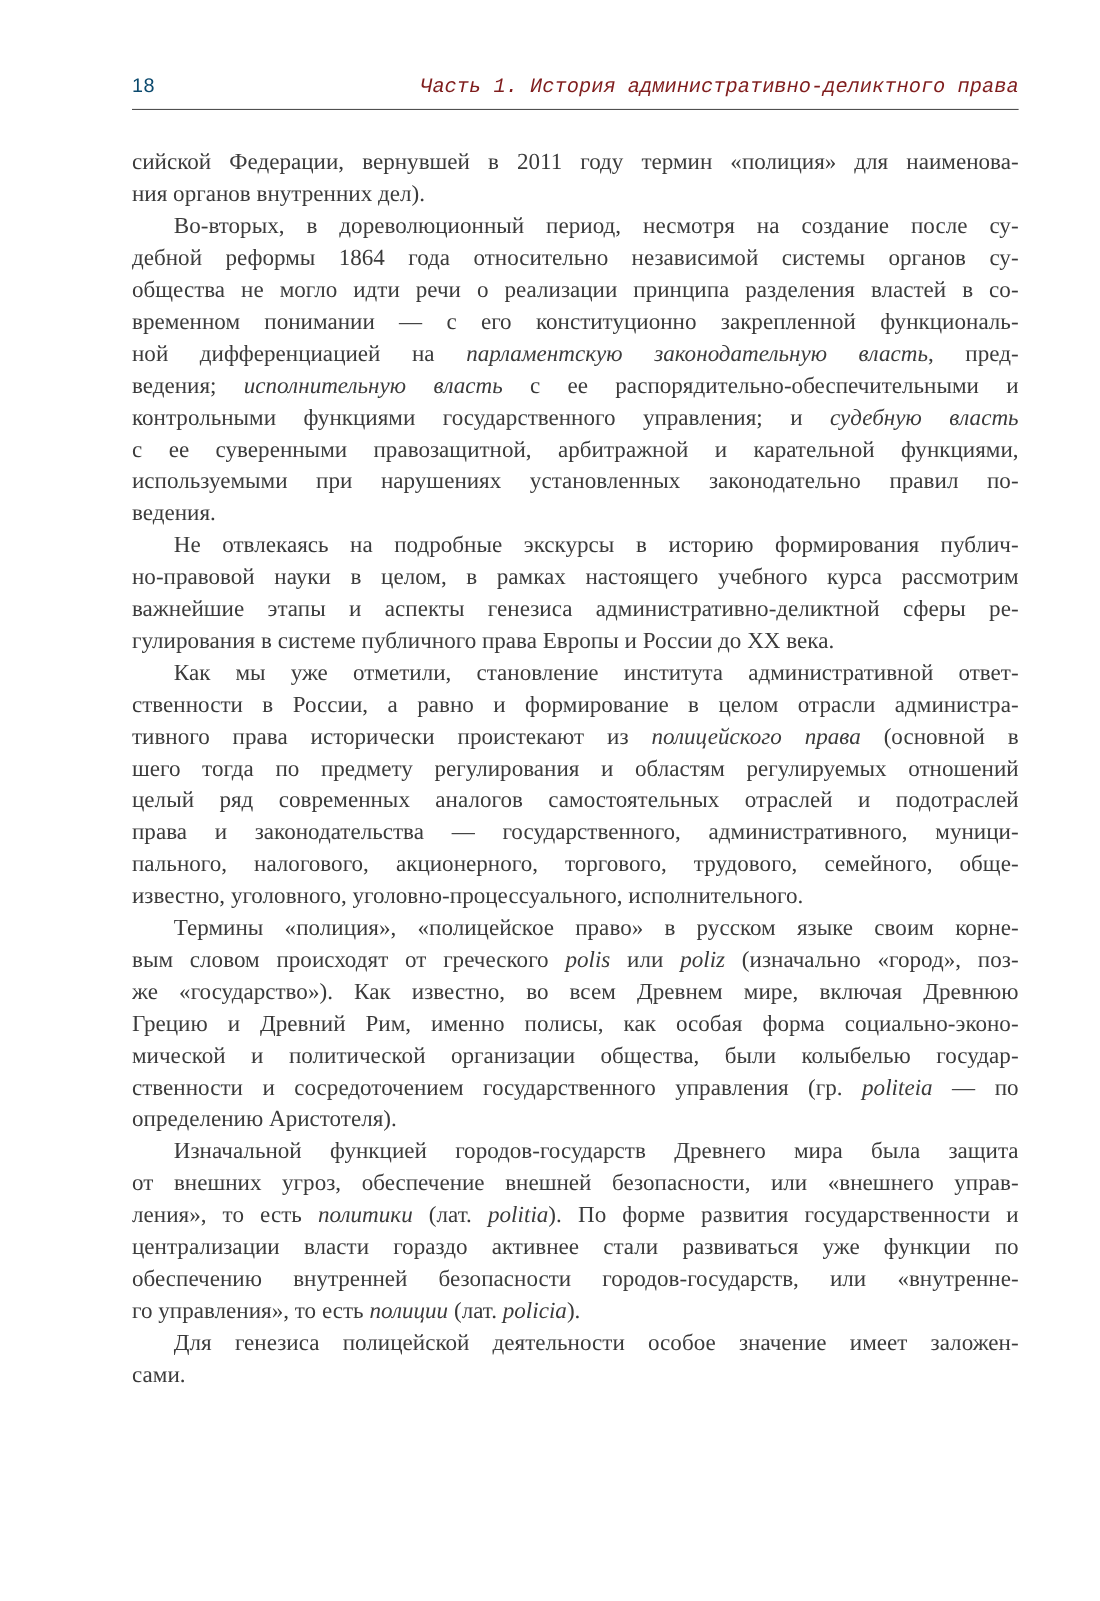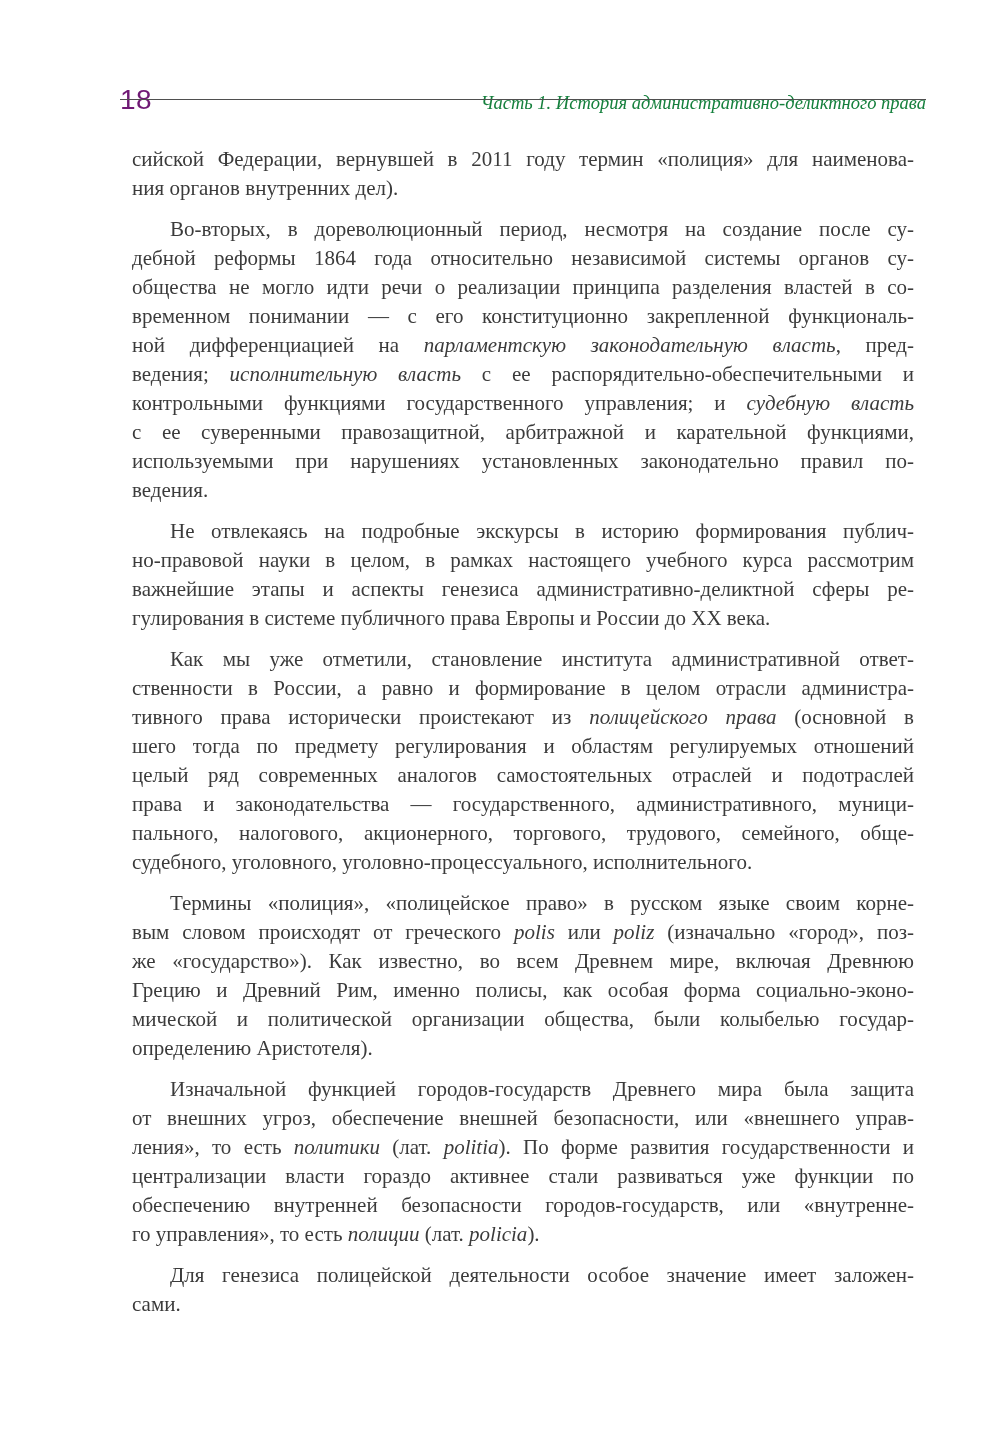--- a/index.html
+++ b/index.html
@@ -21,47 +21,46 @@
     position: absolute;
     left: 120px;
     width: 806px;
     top: 68px;
     display: flex;
     justify-content: space-between;
     align-items: baseline;
   }
   .pagenum {
     font-family: "Liberation Sans", sans-serif;
-    font-size: 28px;
-    color: #701a75;
+    font-size: 18px;
+    color: #0c4a6e;
     letter-spacing: 0.5px;
-    margin-top: 16px;
   }
   .runhead {
-    font-family: Liberation Serif, serif;
+    font-family: Liberation Mono, monospace;
     font-style: italic;
     font-size: 18.5px;
-    color: #15803d;
+    color: #7f1d1d;
   }
   .rule {
     position: absolute;
     left: 120px;
     width: 806px;
     top: 99px;
     border-top: 1.6px solid #4f4f4f;
   }
   .body-col {
     position: absolute;
     left: 120px;
     width: 806px;
     top: 133px;
     font-size: 21px;
     color: #3b3b3b;
   }
-  .para { margin: 12px; padding: 0; }
+  .para { margin: 0; padding: 0; }
   .line {
     height: 29px;
     line-height: 29px;
     overflow: hidden;
     text-align: justify;
     text-align-last: justify;
     white-space: normal;
   }
   .line.last { text-align-last: left; }
   .line.indent { padding-left: 38px; }
@@ -100,28 +99,29 @@
         <div class="line last"><span>гулирования в системе публичного права Европы и России до XX века.</span></div>
       </div>
       <div class="para">
         <div class="line indent"><span>Как мы уже отметили, становление института административной ответ-</span></div>
         <div class="line"><span>ственности в России, а равно и формирование в целом отрасли администра-</span></div>
         <div class="line"><span>тивного права исторически проистекают из </span><em>полицейского права</em><span> (основной в</span></div>
         <div class="line"><span>шего тогда по предмету регулирования и областям регулируемых отношений</span></div>
         <div class="line"><span>целый ряд современных аналогов самостоятельных отраслей и подотраслей</span></div>
         <div class="line"><span>права и законодательства — государственного, административного, муници-</span></div>
         <div class="line"><span>пального, налогового, акционерного, торгового, трудового, семейного, обще-</span></div>
-        <div class="line last"><span>судебного, уголовного, уголовно-процессуального, исполнительного.</span></div>
+        <div class="line last"><span>известно, уголовного, уголовно-процессуального, исполнительного.</span></div>
       </div>
       <div class="para">
         <div class="line indent"><span>Термины «полиция», «полицейское право» в русском языке своим корне-</span></div>
         <div class="line"><span>вым словом происходят от греческого </span><em>polis</em><span> или </span><em>poliz</em><span> (изначально «город», поз-</span></div>
         <div class="line"><span>же «государство»). Как известно, во всем Древнем мире, включая Древнюю</span></div>
         <div class="line"><span>Грецию и Древний Рим, именно полисы, как особая форма социально-эконо-</span></div>
         <div class="line"><span>мической и политической организации общества, были колыбелью государ-</span></div>
+        <div class="line"><span>ственности и сосредоточением государственного управления (гр. </span><em>politeia</em><span> — по</span></div>
         <div class="line last"><span>определению Аристотеля).</span></div>
       </div>
       <div class="para">
         <div class="line indent"><span>Изначальной функцией городов-государств Древнего мира была защита</span></div>
         <div class="line"><span>от внешних угроз, обеспечение внешней безопасности, или «внешнего управ-</span></div>
         <div class="line"><span>ления», то есть </span><em>политики</em><span> (лат. </span><em>politia</em><span>). По форме развития государственности и</span></div>
         <div class="line"><span>централизации власти гораздо активнее стали развиваться уже функции по</span></div>
         <div class="line"><span>обеспечению внутренней безопасности городов-государств, или «внутренне-</span></div>
         <div class="line last"><span>го управления», то есть </span><em>полиции</em><span> (лат. </span><em>policia</em><span>).</span></div>
       </div>

